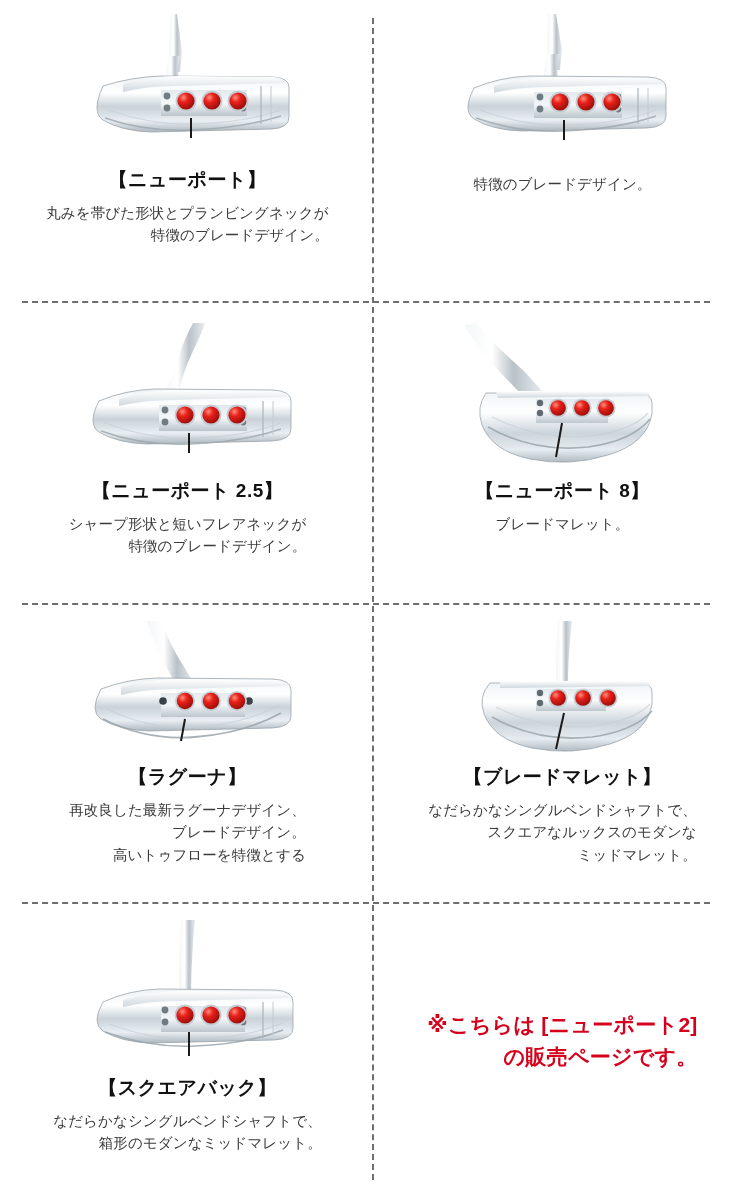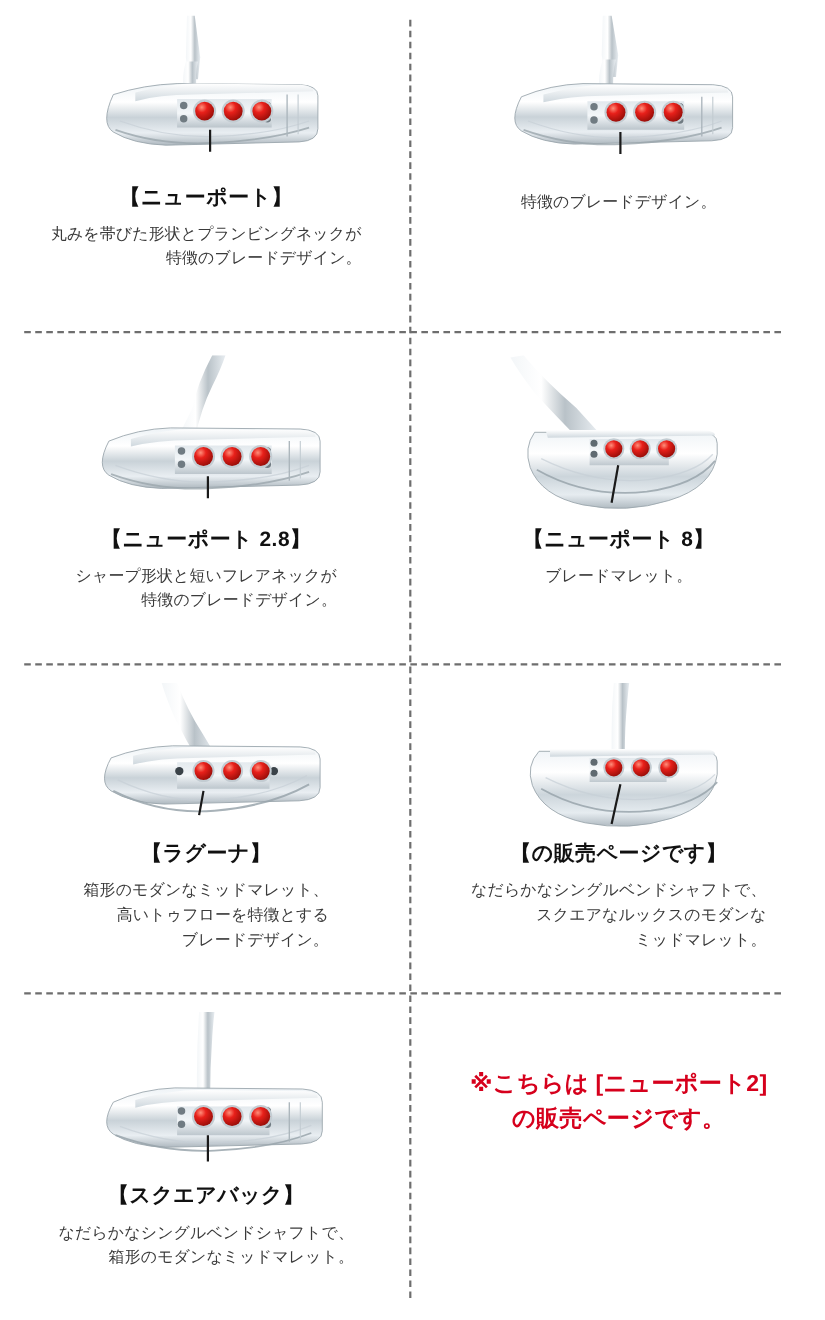--- a/index.html
+++ b/index.html
@@ -93,24 +93,24 @@
   }
 
   
   .note-cell {
     justify-content: flex-start;
   }
   .note {
     color: #d6001c;
     font-weight: bold;
     font-size: 21px;
-    text-align: center;
+    text-align: right;
     line-height: 1.5;
     letter-spacing: 0.3px;
-    margin-top: 68px;
+    margin-top: 107px;
   }
 </style>
 </head>
 <body>
 
 <div class="page">
 
   <div class="divider-v"></div>
   <div class="divider-h h1"></div>
   <div class="divider-h h2"></div>
@@ -229,21 +229,21 @@
         <circle cx="100" cy="99" r="3.4" fill="#707b82"></circle>
         <circle cx="178" cy="87" r="3.4" fill="#707b82"></circle>
         <circle cx="178" cy="99" r="3.4" fill="#707b82"></circle>
         <circle cx="120" cy="92" r="10.5" fill="#c3ccd2"></circle>
         <circle cx="120" cy="92" r="8.6" fill="url(#dotRed)"></circle>
         <circle cx="146" cy="92" r="10.5" fill="#c3ccd2"></circle>
         <circle cx="146" cy="92" r="8.6" fill="url(#dotRed)"></circle>
         <circle cx="172" cy="92" r="10.5" fill="#c3ccd2"></circle>
         <circle cx="172" cy="92" r="8.6" fill="url(#dotRed)"></circle>
       </svg>
-      <div class="title">【ニューポート 2.8】</div>
+      <div class="title">【ニューポート 2.5】</div>
       <div class="desc">
         <div>シャープ形状と短いフレアネックが</div>
         <div>特徴のブレードデザイン。</div>
       </div>
     </div>
 
     <div class="cell cell-r1">
       <svg class="putter" width="246" height="152" viewBox="0 0 246 152">
         <defs>
           <linearGradient id="malletA" x1="0" y1="0" x2="0" y2="1">
@@ -292,23 +292,23 @@
         <circle cx="184" cy="80" r="3.8" fill="#3a4248"></circle>
         <circle cx="120" cy="80" r="10" fill="#c3ccd2"></circle>
         <circle cx="120" cy="80" r="8.2" fill="url(#dotRed)"></circle>
         <circle cx="146" cy="80" r="10" fill="#c3ccd2"></circle>
         <circle cx="146" cy="80" r="8.2" fill="url(#dotRed)"></circle>
         <circle cx="172" cy="80" r="10" fill="#c3ccd2"></circle>
         <circle cx="172" cy="80" r="8.2" fill="url(#dotRed)"></circle>
       </svg>
       <div class="title">【ラグーナ】</div>
       <div class="desc">
-        <div>箱形のモダンなミッドマレット、</div>
+        <div>再改良した最新ラグーナデザイン、</div>
+        <div>ブレードデザイン。</div>
         <div>高いトゥフローを特徴とする</div>
-        <div>ブレードデザイン。</div>
       </div>
     </div>
 
     <div class="cell cell-r2">
       <svg class="putter" width="246" height="140" viewBox="0 0 246 140">
         <path d="M118 0 q-2 22 -2 44 l0 20 l12 0 q0 -24 2 -44 q1 -12 2 -20 z" fill="url(#shaftA)"></path>
 
         <path d="M50 62 l148 0 q14 0 14 9 l0 12 q-4 28 -42 40 q-38 12 -78 4 q-38 -8 -48 -34 q-6 -18 6 -31 z" fill="url(#malletA)" stroke="#9aa5ac" stroke-width="0.8"></path>
         <path d="M60 60 l138 0 q12 0 12 5 l-150 2 z" fill="url(#topEdge)"></path>
         <path d="M96 68 l70 0 l0 22 l-70 0 z" fill="url(#faceA)" opacity="0.85"></path>
@@ -319,21 +319,21 @@
         <circle cx="100" cy="82" r="3.2" fill="#5f6a71"></circle>
         <circle cx="168" cy="72" r="3.2" fill="#5f6a71"></circle>
         <circle cx="168" cy="82" r="3.2" fill="#5f6a71"></circle>
         <circle cx="118" cy="77" r="9.6" fill="#c3ccd2"></circle>
         <circle cx="118" cy="77" r="7.8" fill="url(#dotRed)"></circle>
         <circle cx="143" cy="77" r="9.6" fill="#c3ccd2"></circle>
         <circle cx="143" cy="77" r="7.8" fill="url(#dotRed)"></circle>
         <circle cx="168" cy="77" r="9.6" fill="#c3ccd2"></circle>
         <circle cx="168" cy="77" r="7.8" fill="url(#dotRed)"></circle>
       </svg>
-      <div class="title">【の販売ページです】</div>
+      <div class="title">【ブレードマレット】</div>
       <div class="desc">
         <div>なだらかなシングルベンドシャフトで、</div>
         <div>スクエアなルックスのモダンな</div>
         <div>ミッドマレット。</div>
       </div>
     </div>
 
     <div class="cell cell-r3">
       <svg class="putter" width="246" height="152" viewBox="0 0 246 152">
         <path d="M116 0 q-2 30 -2 58 l0 22 l12 0 q0 -30 2 -58 q1 -14 2 -22 z" fill="url(#shaftA)"></path>

